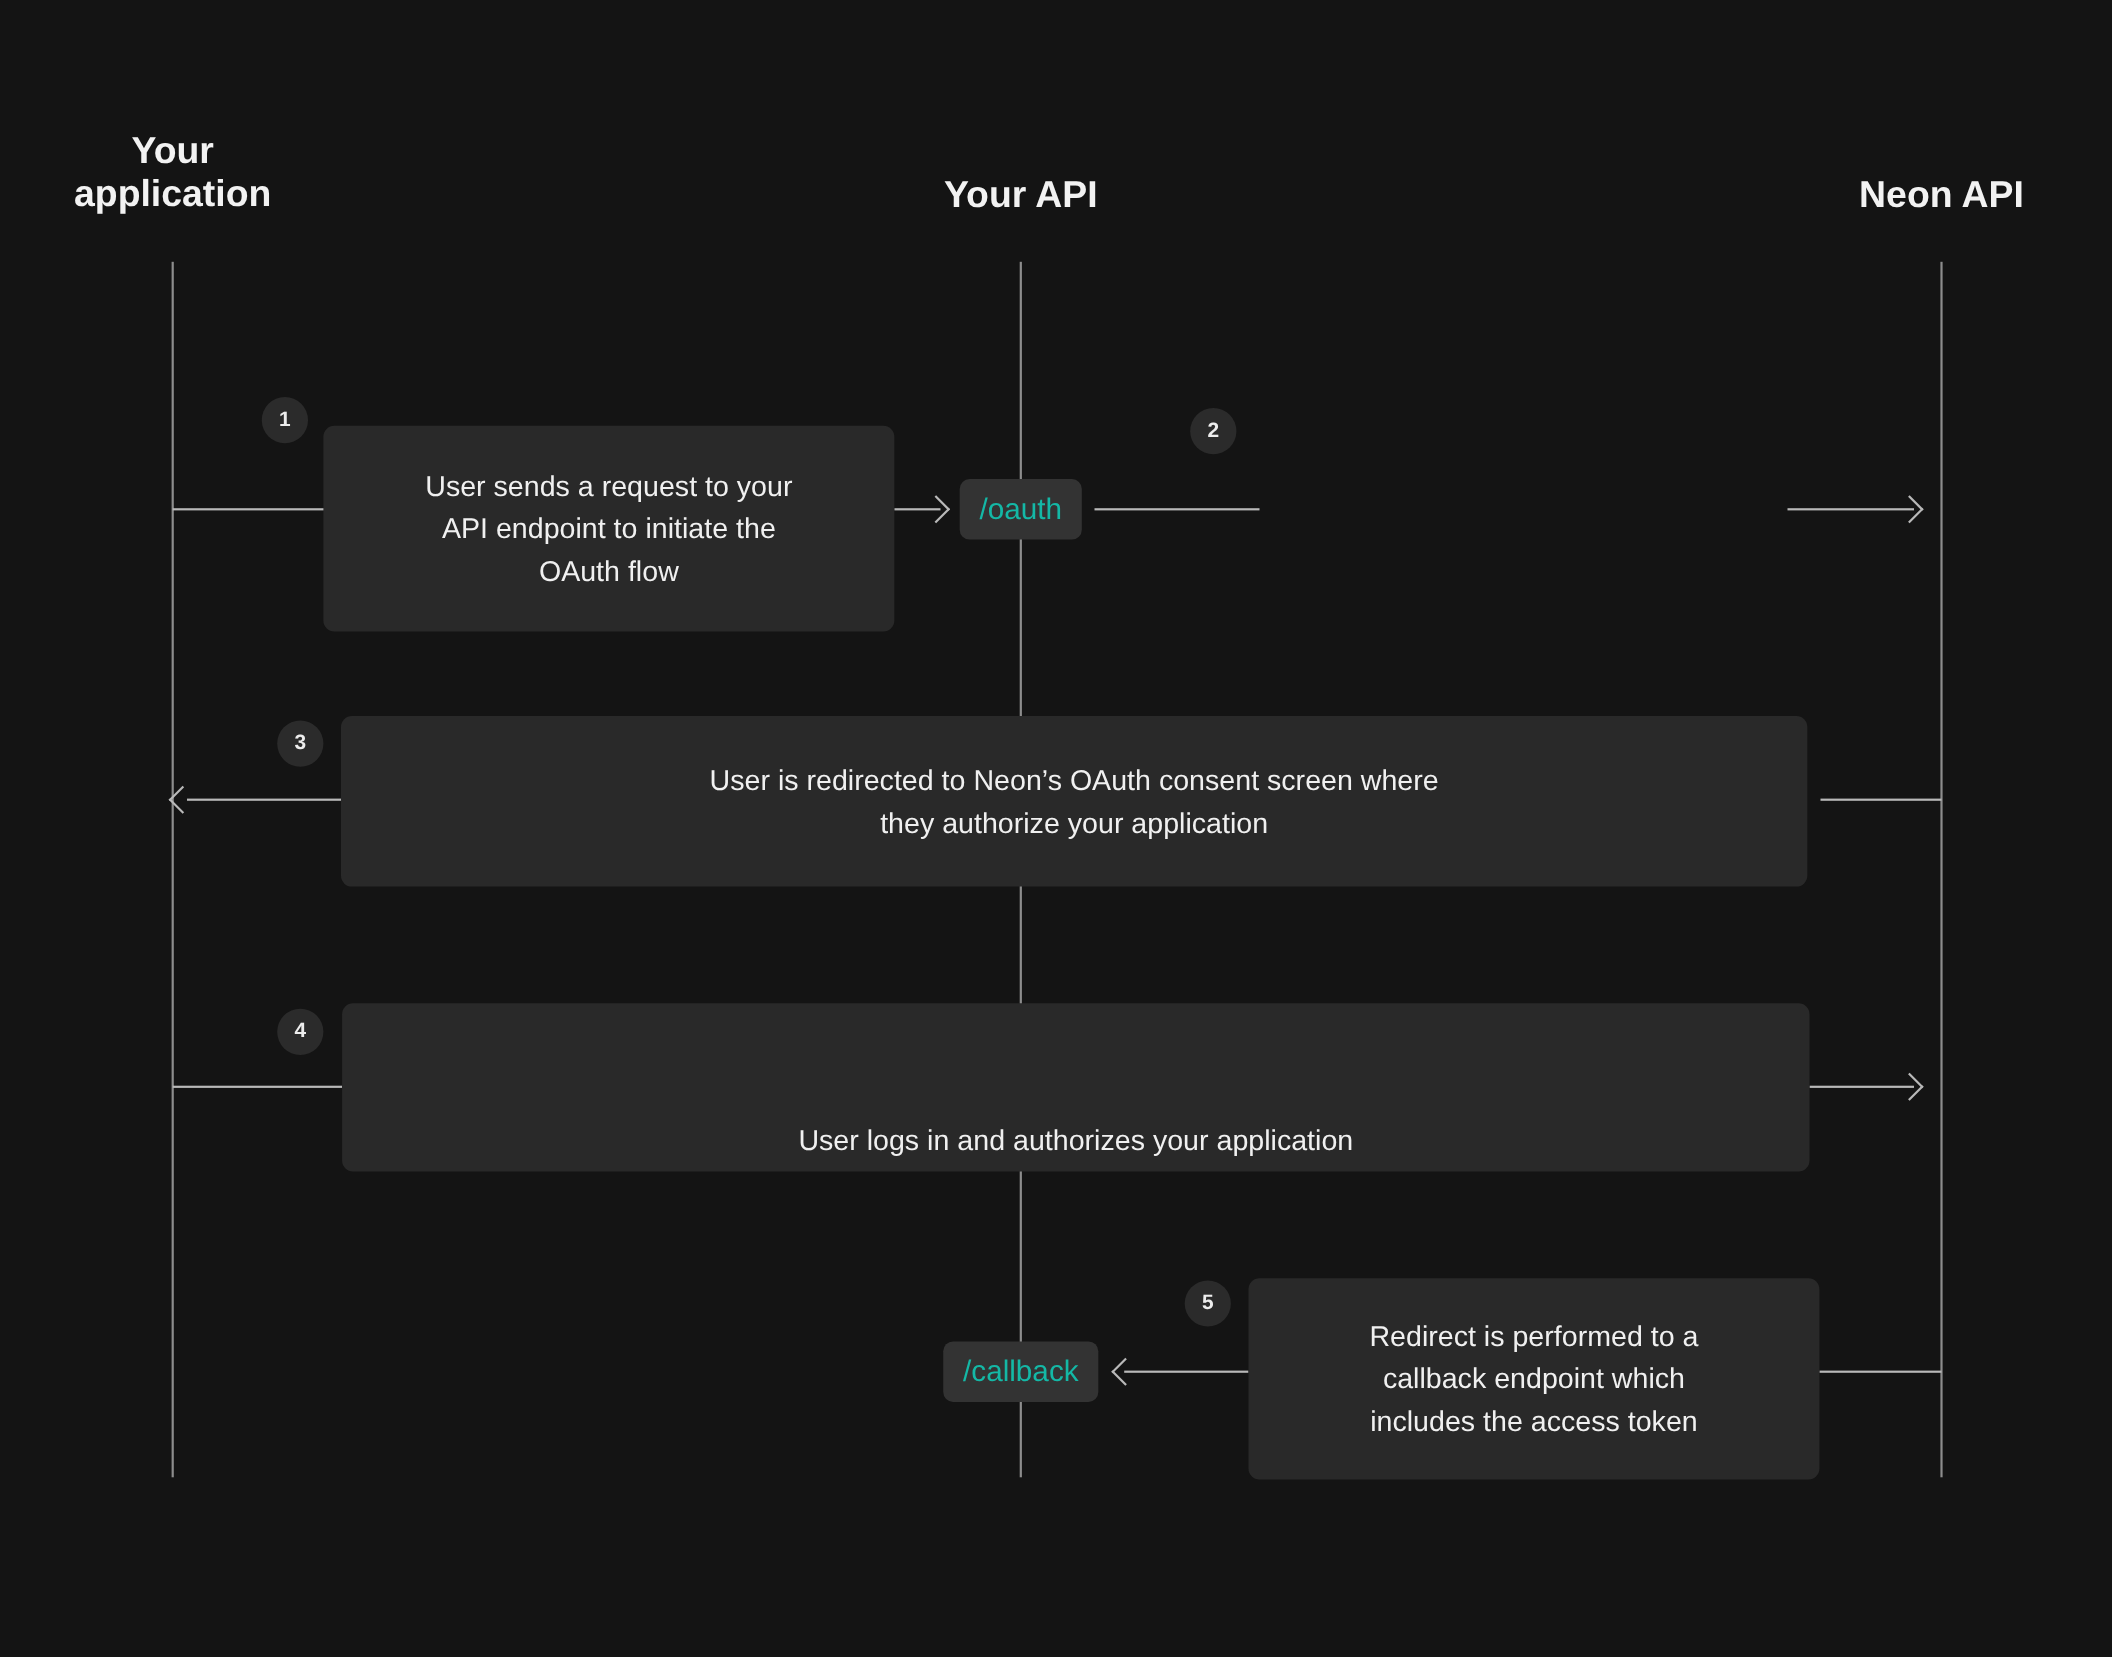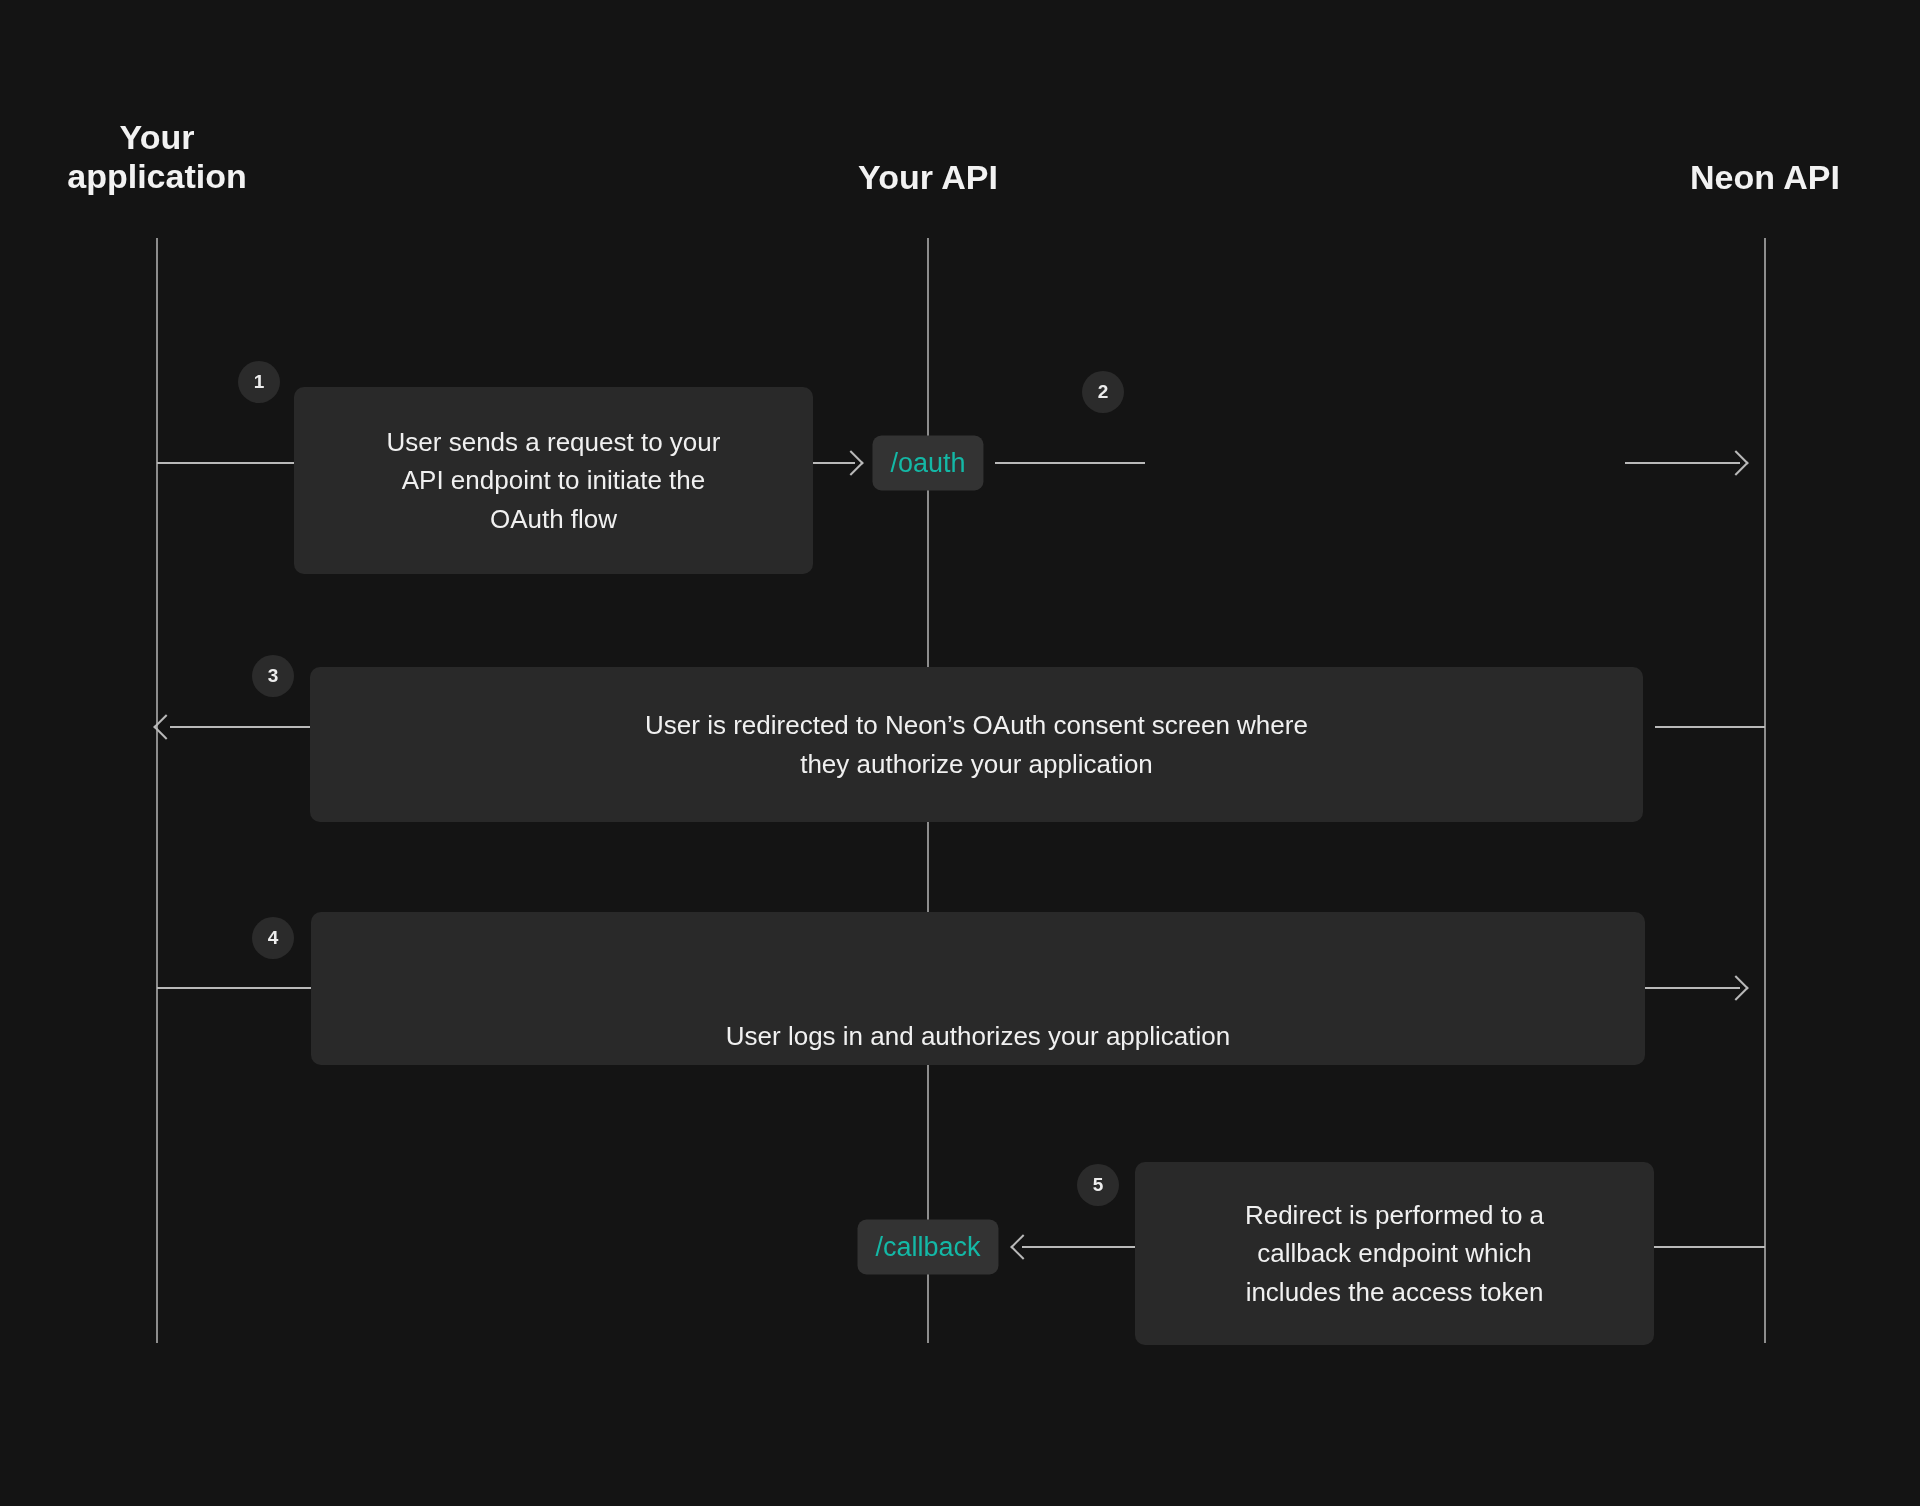--- a/index.html
+++ b/index.html
@@ -138,21 +138,21 @@
   <div class="conn" style="left:995px; top:463px; width:150px;"></div>
   <div class="conn" style="left:1625px; top:463px; width:115px;"></div>
   <div class="arrowhead right" style="left:1727px; top:463px;"></div>
 
   <div class="badge" style="left:1103px; top:392px;">2</div>
 
   <div class="conn" style="left:170px; top:727px; width:140px;"></div>
   <div class="arrowhead left" style="left:157px; top:727px;"></div>
   <div class="conn" style="left:1655px; top:727px; width:110px;"></div>
 
-  <div class="msgbox" style="left:310px; top:651px; width:1333px; height:155px;margin-top:16px;">
+  <div class="msgbox" style="left:310px; top:651px; width:1333px; height:155px;">
     <div>
       <span>User is redirected to Neon’s OAuth consent screen where</span>
       <span>they authorize your application</span>
     </div>
   </div>
   <div class="badge" style="left:273px; top:676px;">3</div>
 
   <div class="conn" style="left:157px; top:988px; width:154px;"></div>
   <div class="conn" style="left:1645px; top:988px; width:95px;"></div>
   <div class="arrowhead right" style="left:1727px; top:988px;"></div>

